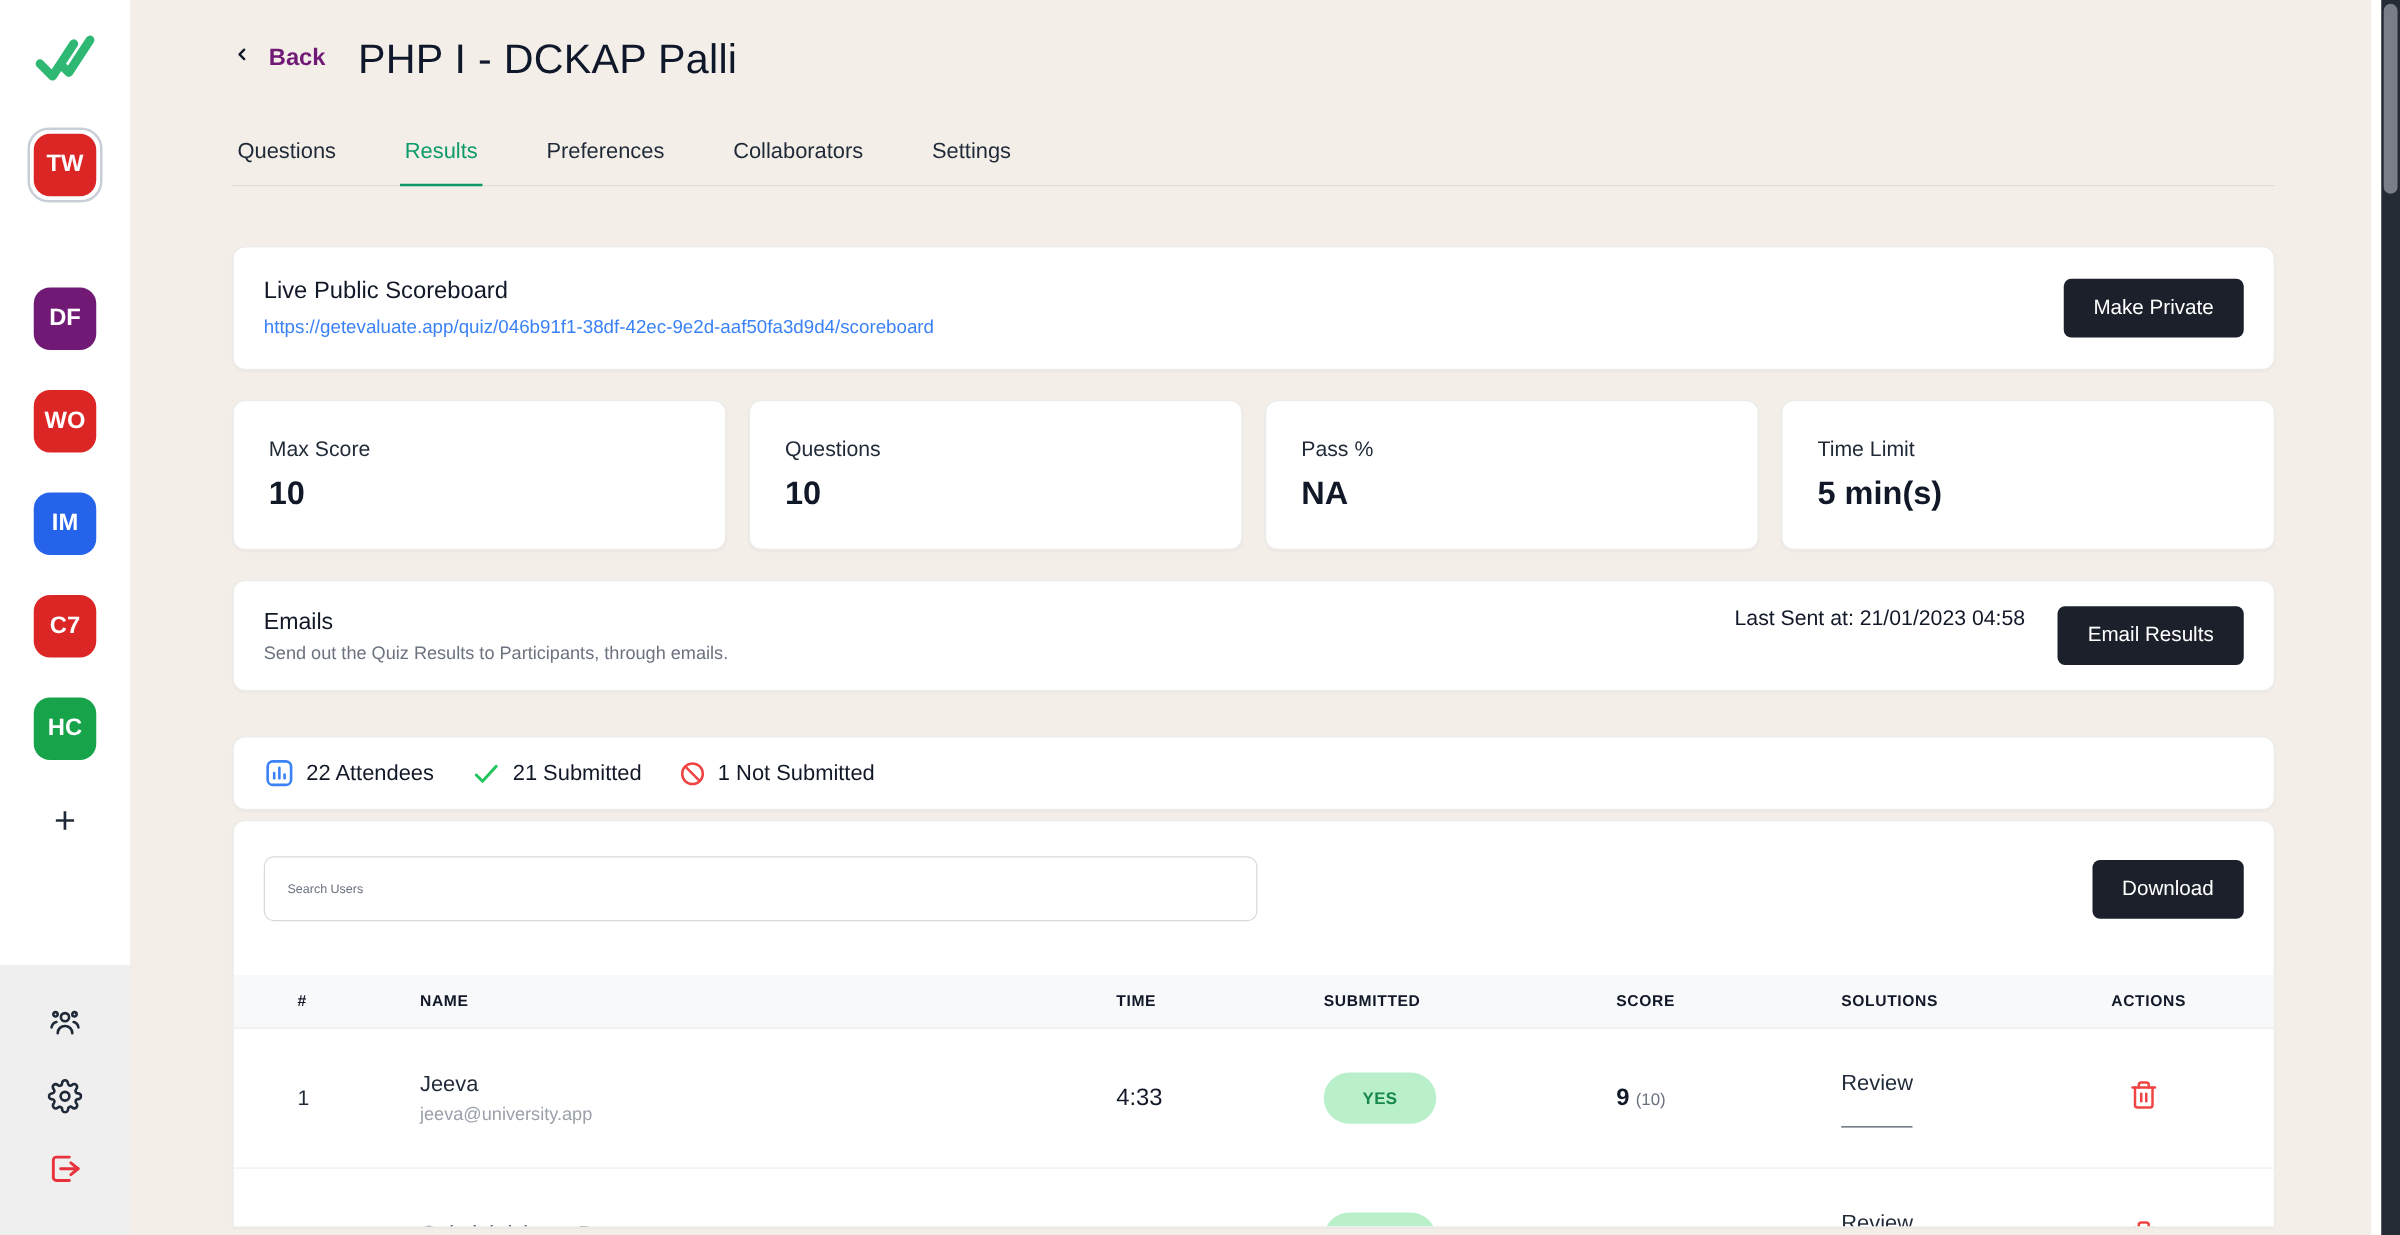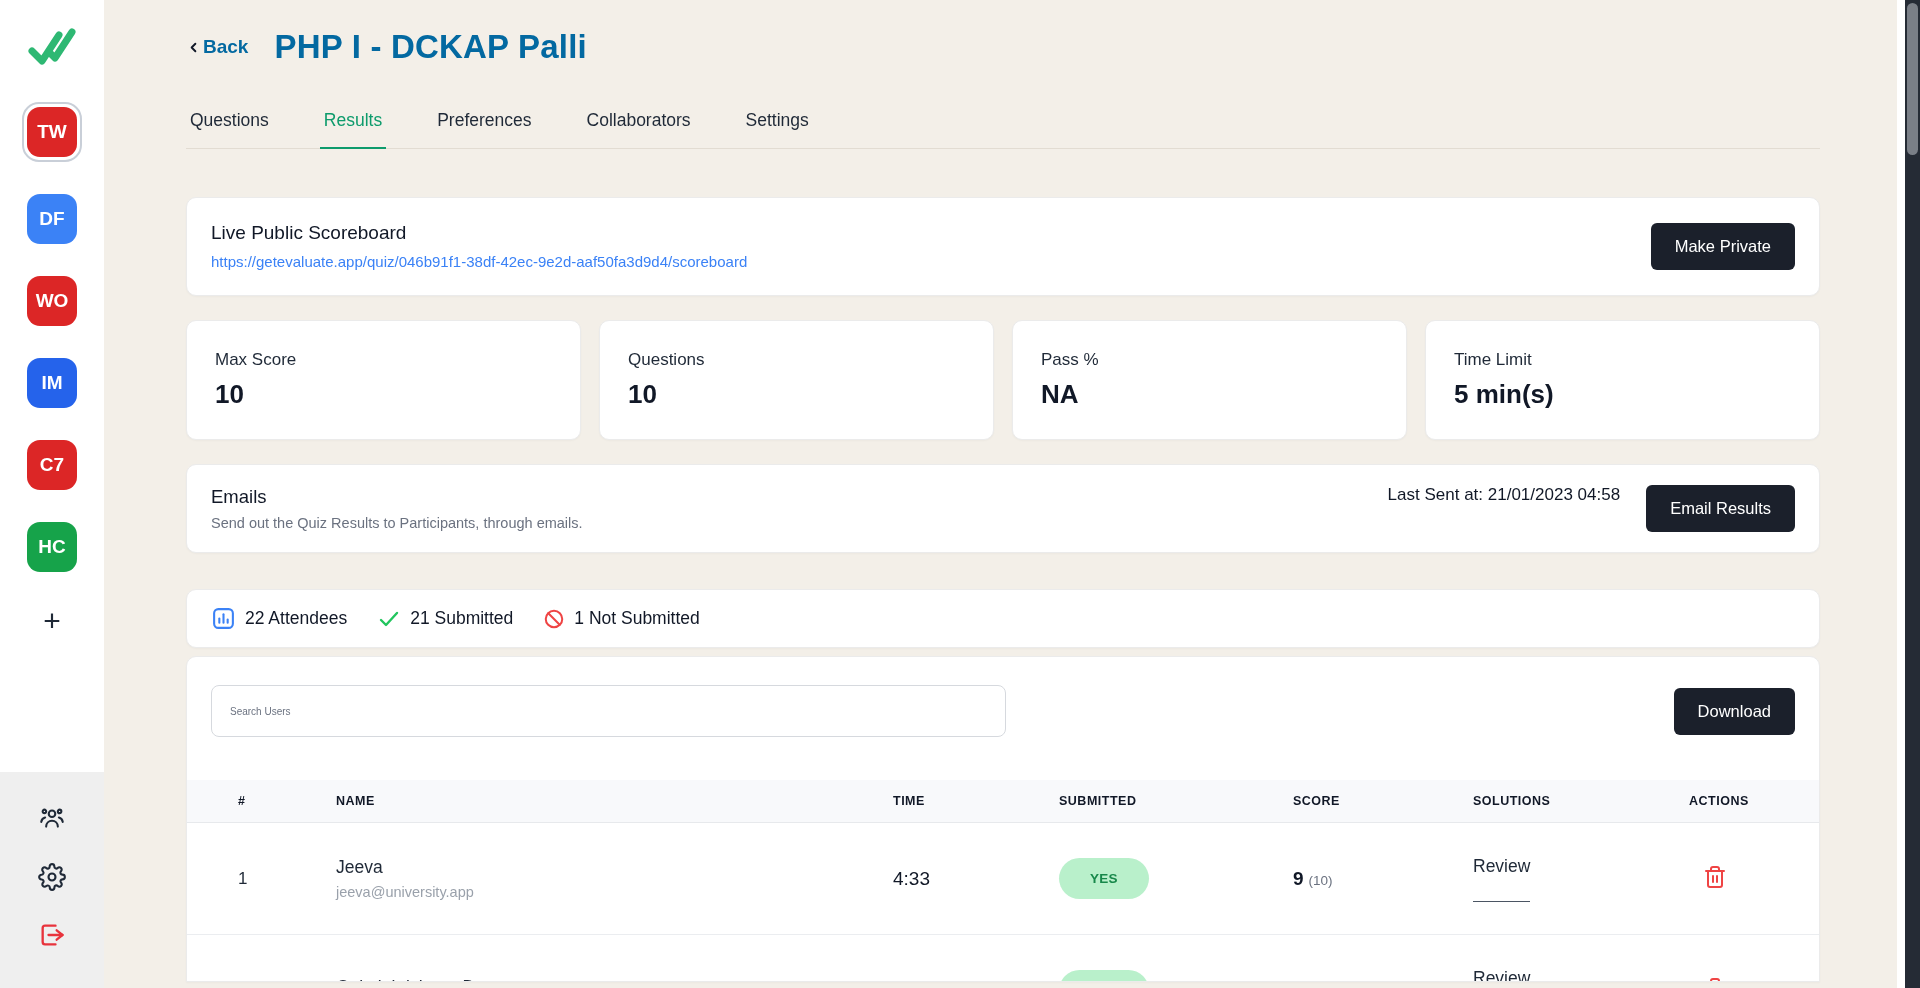--- a/index.html
+++ b/index.html
@@ -16,22 +16,22 @@
             display:flex; align-items:center; justify-content:center; cursor:pointer; }
   .ring { border:2px solid #c9cfd8; border-radius:17px; padding:3px; background:#fff; }
   .plus-btn { font-size:30px; color:#1f2937; font-weight:400; cursor:pointer; line-height:1; margin-top:2px; }
   .sidebar-bottom { margin-top:auto; width:100%; height:216px; background:#efefef;
                     display:flex; flex-direction:column; align-items:center; padding-top:32px; gap:28px; }
   .sb-icon { width:30px; height:30px; display:flex; align-items:center; justify-content:center; cursor:pointer; }
 
   
   .main { flex:1; padding:28px 100px 0 82px; position:relative; }
   .hdr { display:flex; align-items:center; }
-  .back { display:flex; align-items:center; gap:2px; font-size:19px; font-weight:600; color:#0369a1; cursor:pointer; }
-  .page-title { margin-left:26px; font-size:33px; font-weight:700; color:#0369a1; letter-spacing:.2px; }
+  .back { display:flex; gap:14px; font-size:19px; font-weight:600; color:#701a75; cursor:pointer; }
+  .page-title { margin-left:26px; font-size:33px; font-weight:400; color:#0f172a; letter-spacing:.2px; }
 
   .tabs { margin-top:40px; display:flex; gap:47px; border-bottom:1px solid #e2dcd2; }
   .tab { font-size:17.5px; color:#1f2937; padding:4px 4px 16px; cursor:pointer; }
   .tab.active { color:#0d9b6c; border-bottom:2px solid #0d9b6c; margin-bottom:-1px; }
 
   .card { background:#fff; border:1px solid #ebebeb; border-radius:10px; box-shadow:0 1px 2px rgba(0,0,0,.03); }
 
   .score-card { margin-top:48px; padding:24px; display:flex; align-items:center; justify-content:space-between; }
   .sc-title { font-size:19px; color:#111827; }
   .sc-url { margin-top:9px; font-size:15px; color:#3b82f6; text-decoration:none; display:inline-block; }
@@ -92,21 +92,21 @@
         <path d="M6 24 L16 34 L33 8" stroke="#2eb873" stroke-width="7" stroke-linecap="round" stroke-linejoin="round"></path>
         <path d="M24 26 L29 31 L46 5" stroke="#2eb873" stroke-width="7" stroke-linecap="round" stroke-linejoin="round"></path>
       </svg>
     </div>
 
     <div class="av-col">
       <div class="av-slot ring">
         <div class="avatar" style="background-color: rgb(220, 38, 38);">TW</div>
       </div>
       <div class="av-slot">
-        <div class="avatar" style="background-color: #3b82f6;">DF</div>
+        <div class="avatar" style="background-color: #701a75; margin-top: 36px;">DF</div>
       </div>
       <div class="av-slot">
         <div class="avatar" style="background-color: rgb(220, 38, 38);">WO</div>
       </div>
       <div class="av-slot">
         <div class="avatar" style="background-color: rgb(37, 99, 235);">IM</div>
       </div>
       <div class="av-slot">
         <div class="avatar" style="background-color: rgb(220, 38, 38);">C7</div>
       </div>

